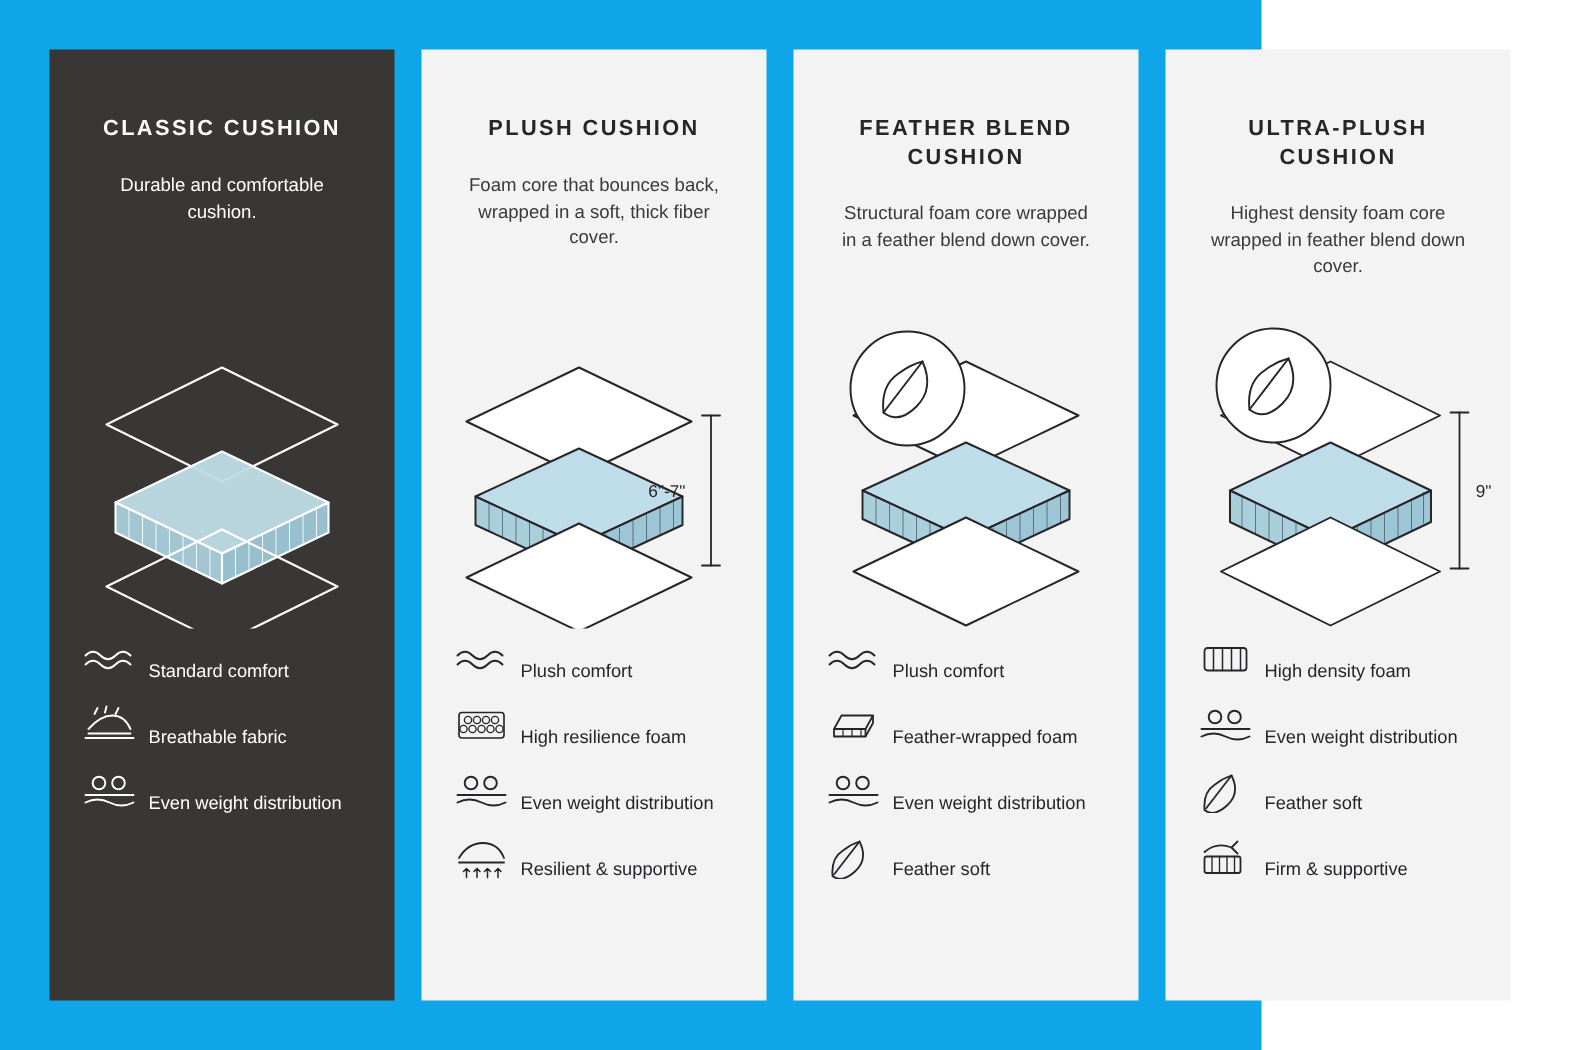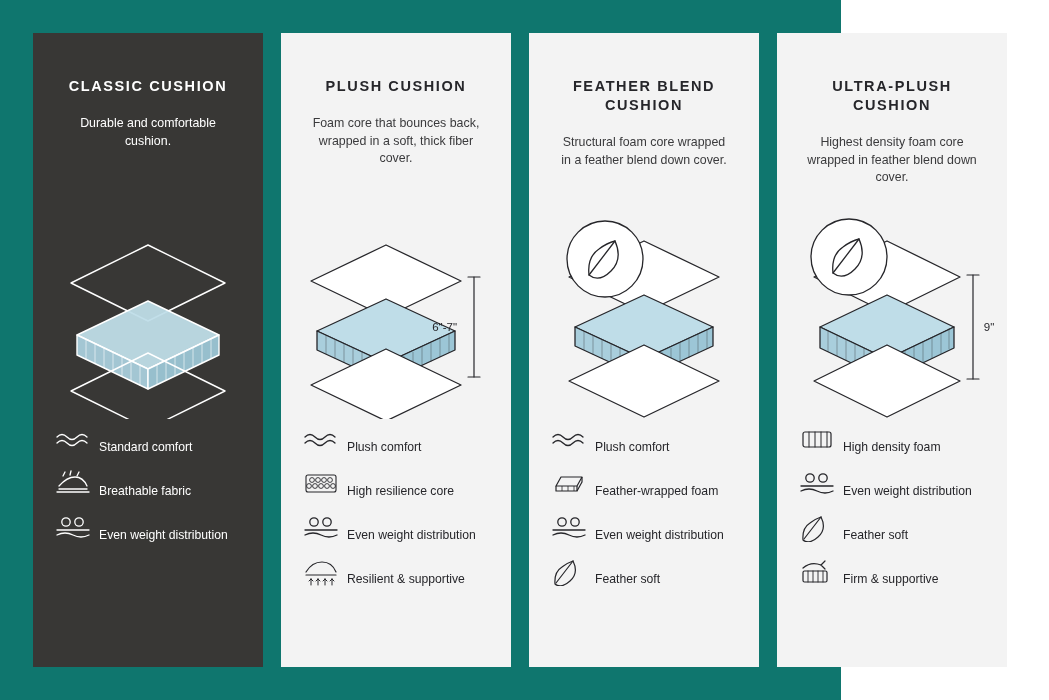--- a/index.html
+++ b/index.html
@@ -10,21 +10,21 @@
   body {
     width: 1049px;
     height: 700px;
     font-family: "Liberation Sans", sans-serif;
     overflow: hidden;
   }
   .board {
     position: relative;
     width: 841px;
     height: 700px;
-    background: #0f766e;
+    background: #0ea5e9;
   }
   .cards {
     position: absolute;
     left: 33px;
     top: 33px;
     width: 983px;
     height: 634px;
     display: flex;
     gap: 18px;
   }
@@ -243,21 +243,21 @@
                 <circle cx="23" cy="10" r="2.4"></circle>
                   <circle cx="29" cy="10" r="2.4"></circle>
                 <circle cx="14" cy="16" r="2.4"></circle>
                   <circle cx="20" cy="16" r="2.4"></circle>
                 <circle cx="26" cy="16" r="2.4"></circle>
                   <circle cx="8" cy="16" r="2.4"></circle>
                 <circle cx="32" cy="16" r="2.4"></circle>
               </g>
             </svg>
           </span>
-          <span class="flabel">High resilience core</span>
+          <span class="flabel">High resilience foam</span>
         </div>
         <div class="feature">
           <span class="ficon">
             <svg width="40" height="28" viewBox="0 0 40 28" fill="none" stroke="#26262a" stroke-width="1.3" stroke-linecap="round">
               <circle cx="13" cy="8" r="4.2"></circle>
               <circle cx="26" cy="8" r="4.2"></circle>
               <path d="M4 16 h32"></path>
               <path d="M4 21 q8 -4 16 0 t16 0"></path>
             </svg>
           </span>

